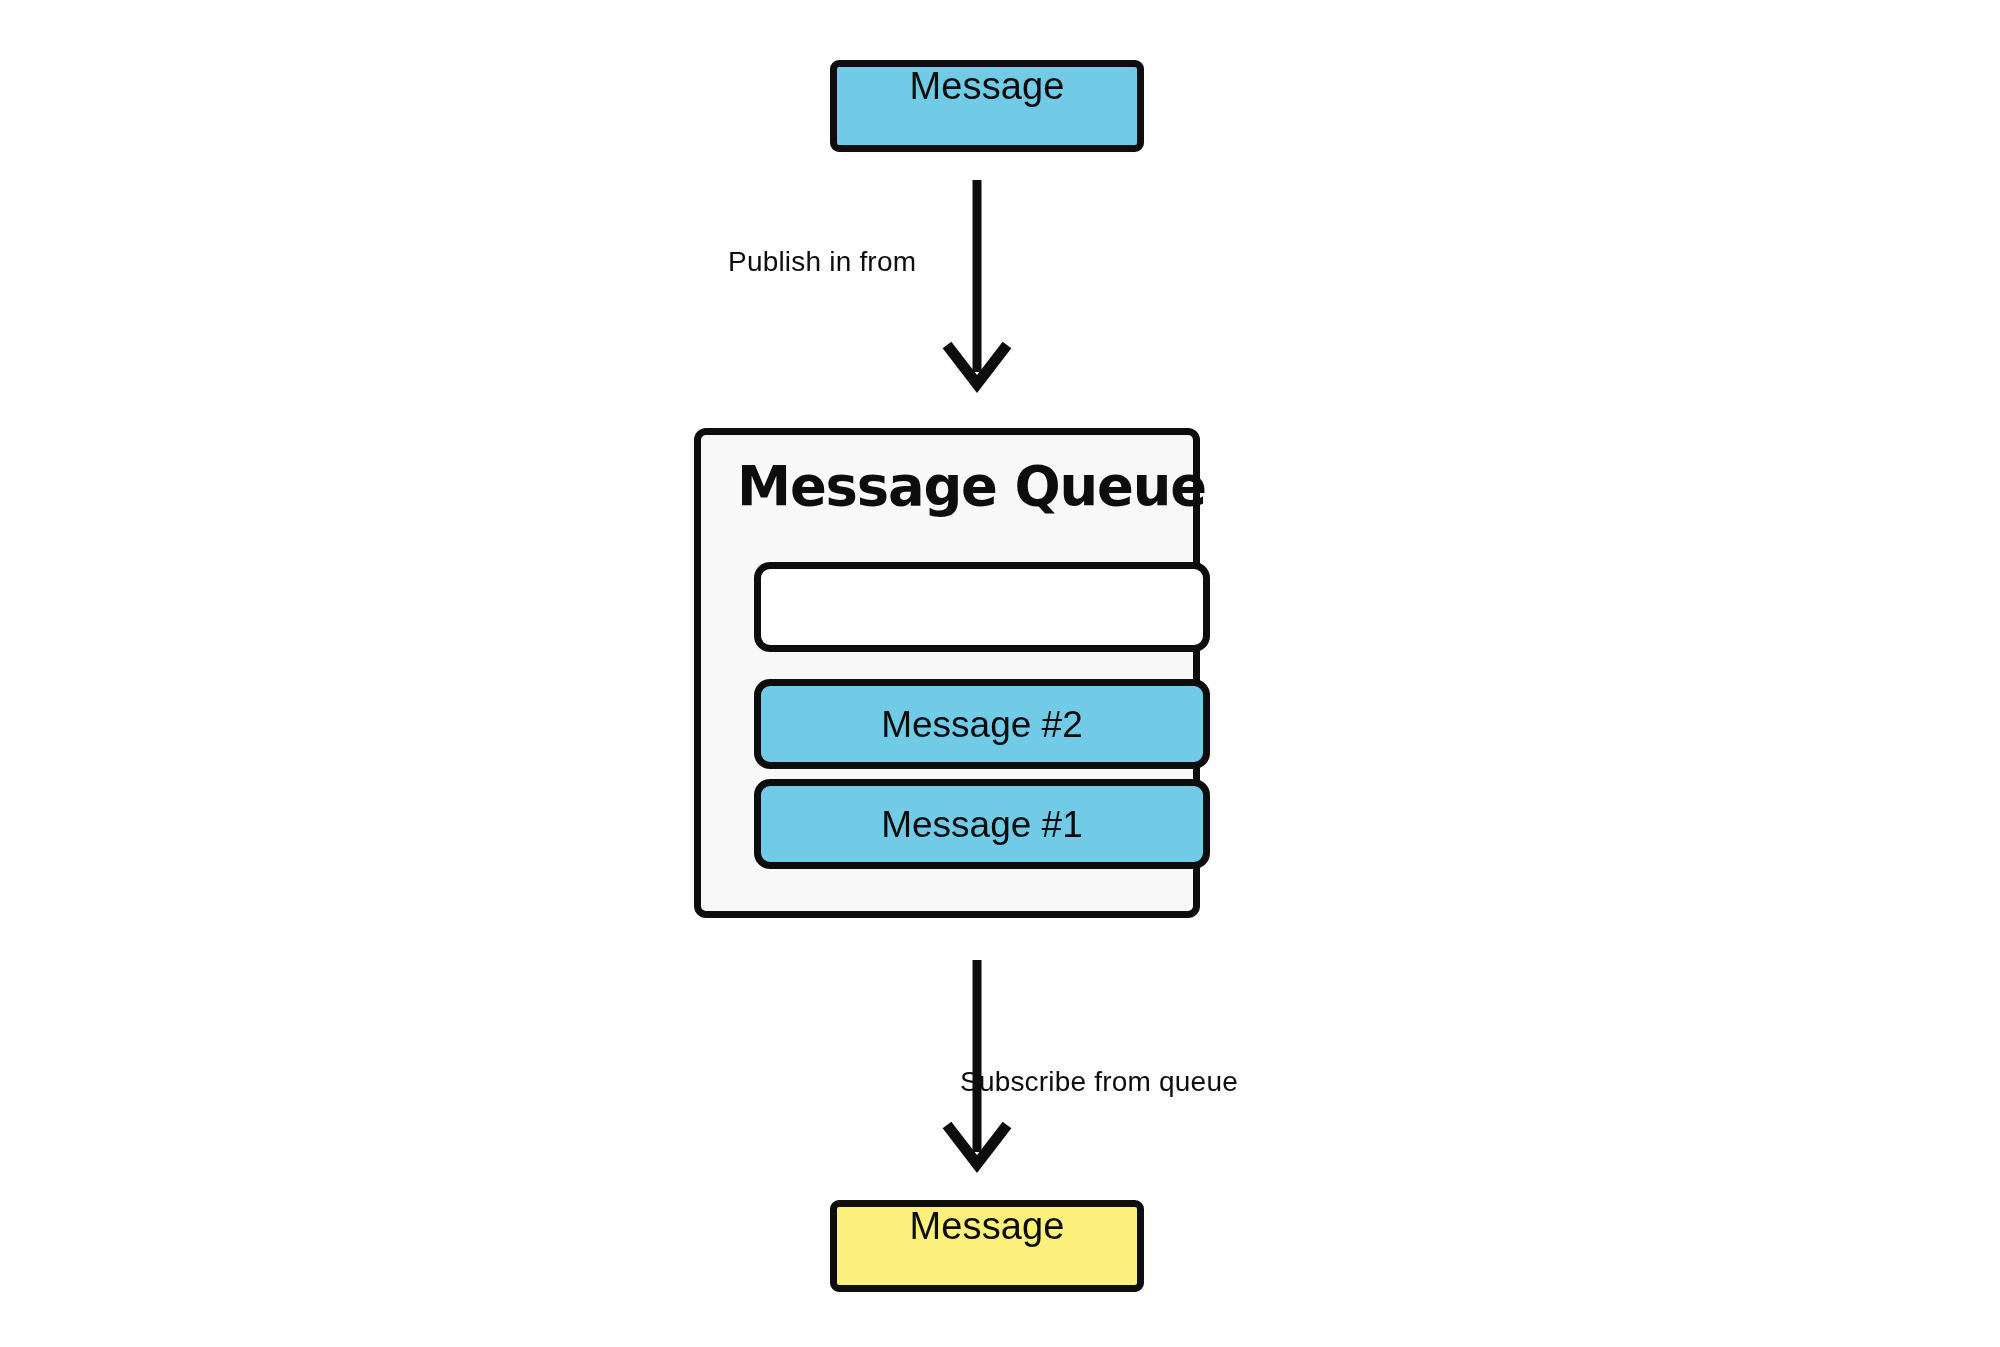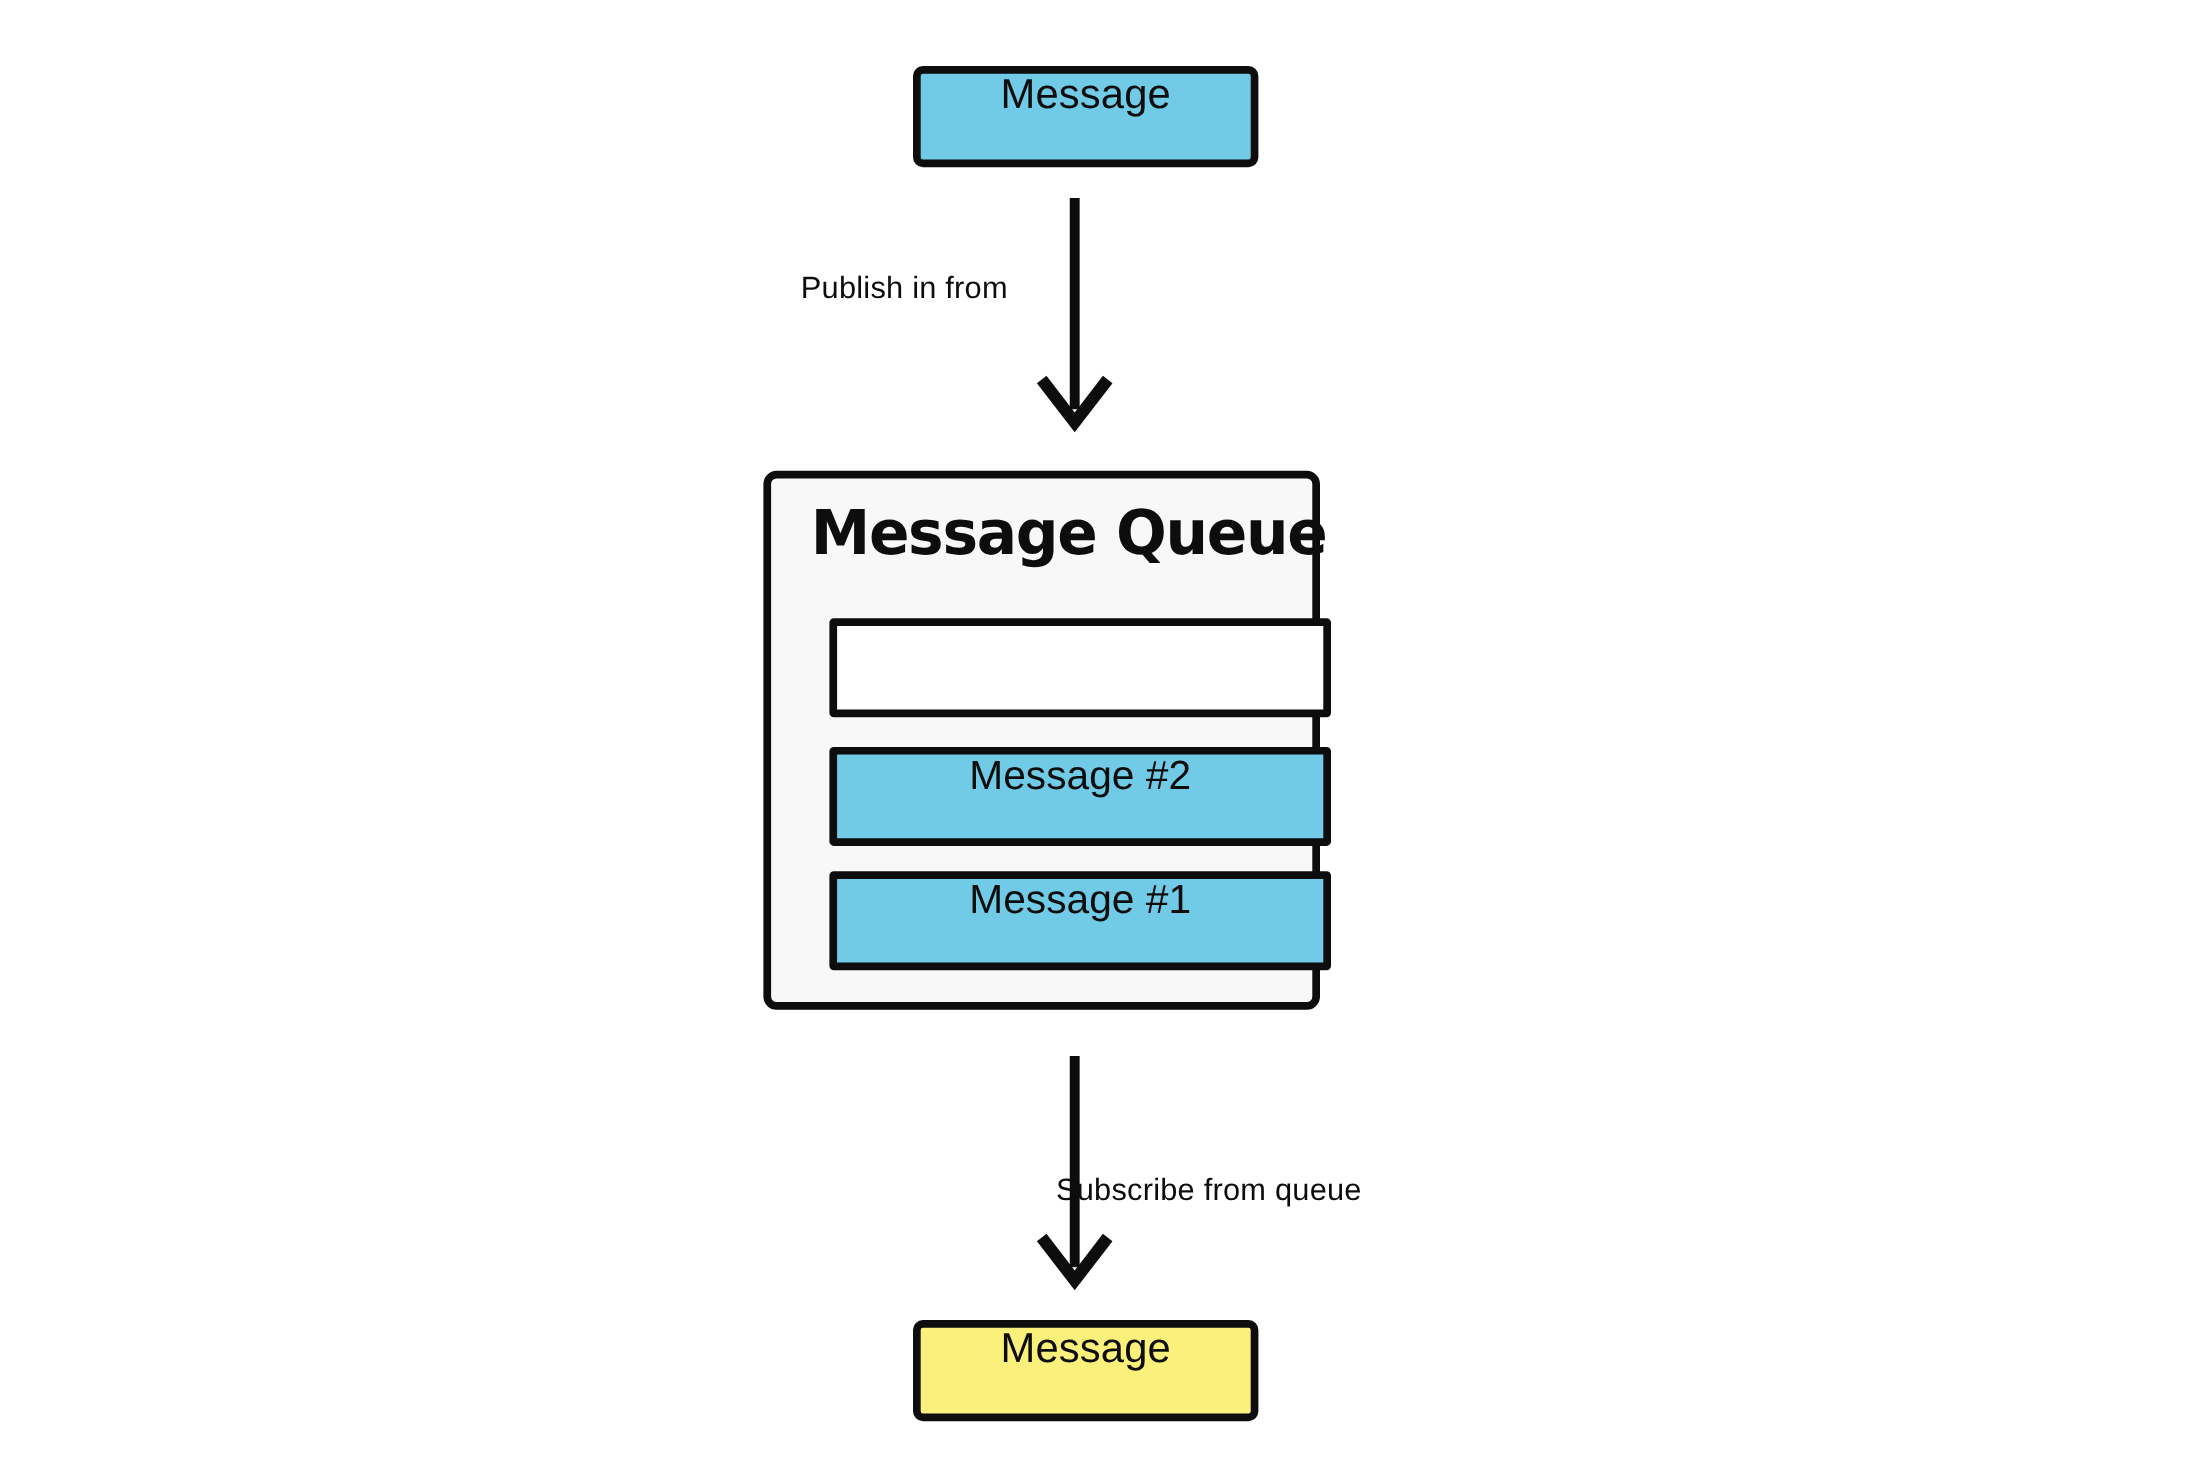--- a/index.html
+++ b/index.html
@@ -86,33 +86,33 @@
   }
 
   
   .slot {
     position: absolute;
     left: 53px;
     width: 456px;
     height: 90px;
     box-sizing: border-box;
     border: 7px solid #0d0d0d;
-    border-radius: 4px;
+    border-radius: 16px;
     display: flex;
-    align-items: flex-start;
+    align-items: center;
     justify-content: center;
     font-size: 37px;
     color: #0d0d0d;
     line-height: 1;
     white-space: nowrap;
   }
   .slot.empty  { background: #ffffff; top: 127px; }
   .slot.filled { background: #71cbe7; }
   #slot-msg2 { top: 244px; }
-  #slot-msg1 { top: 357px; }
+  #slot-msg1 { top: 344px; }
 
   
   .arrow {
     position: absolute;
     left: 0;
     top: 0;
     overflow: visible;
     pointer-events: none;
   }
 

